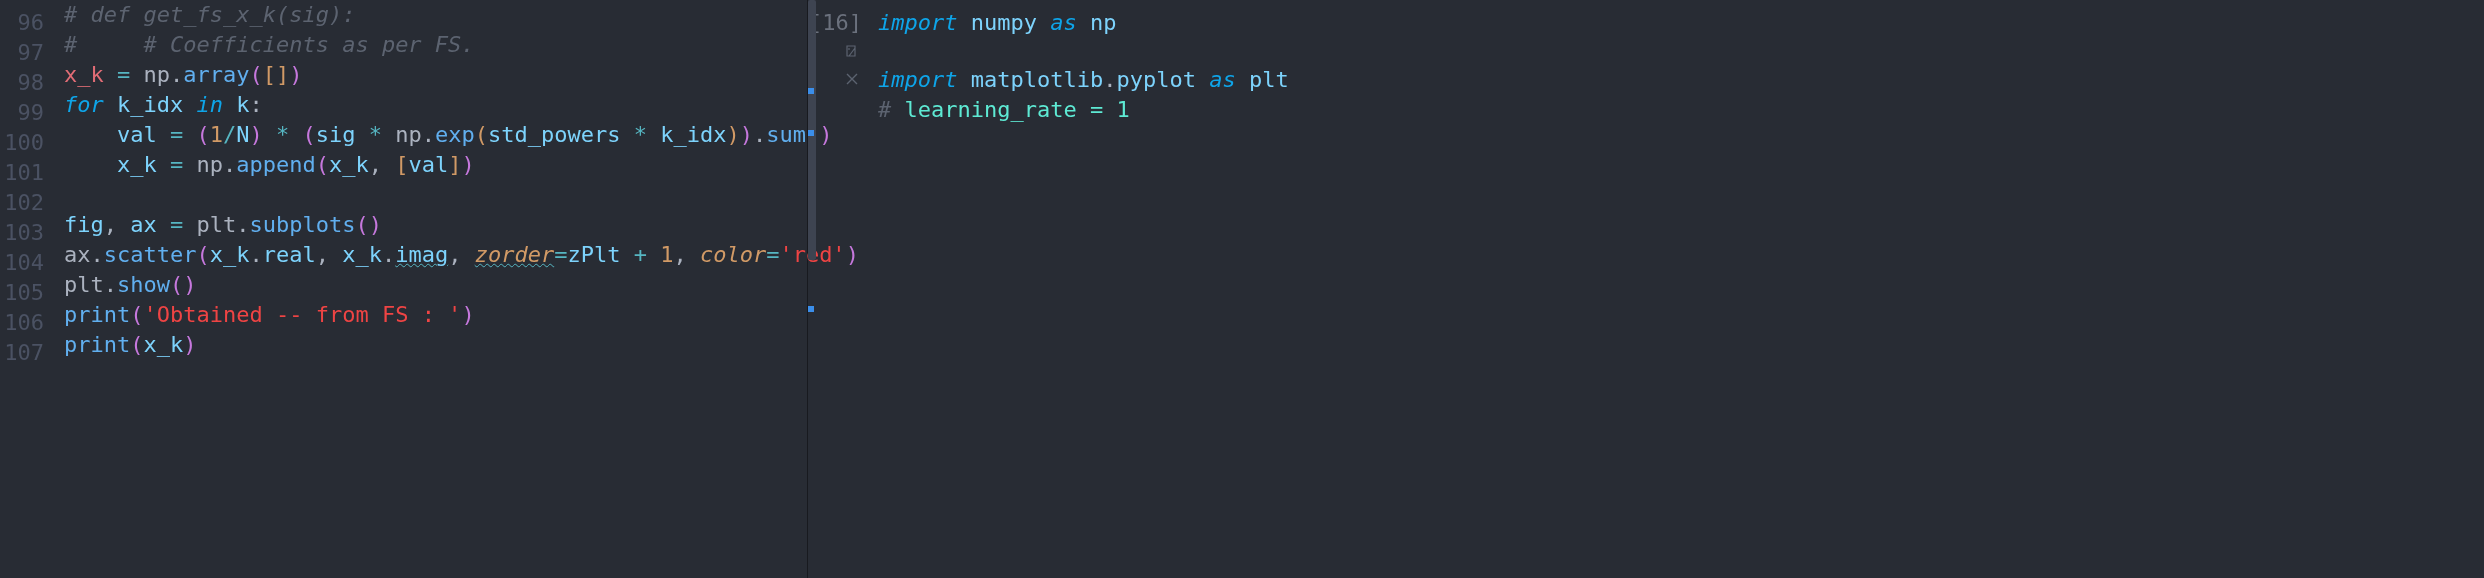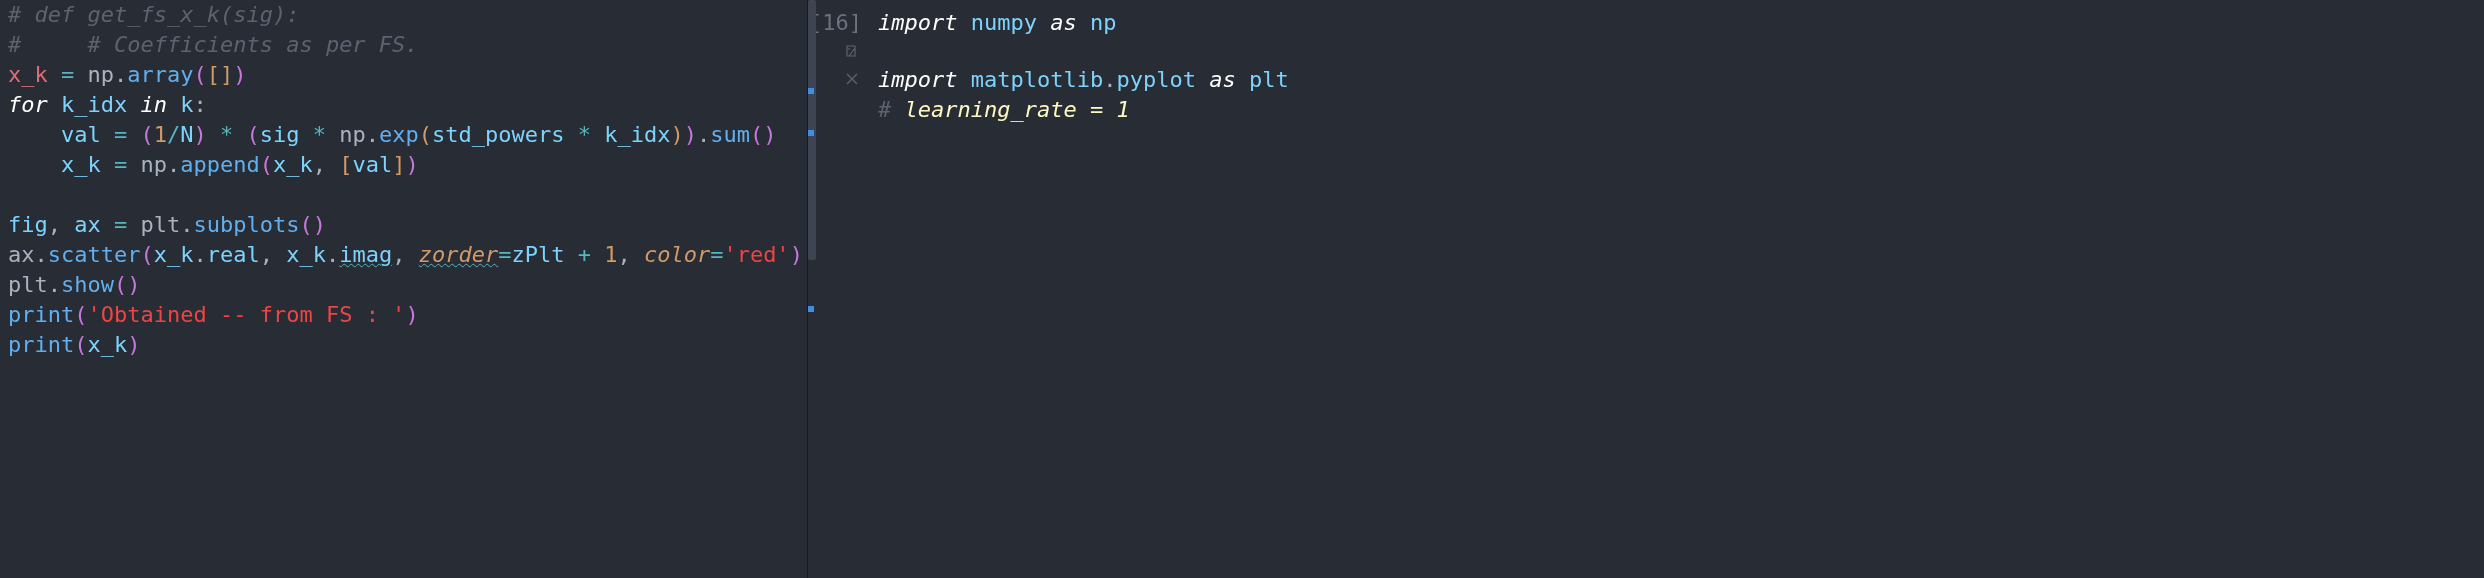--- a/index.html
+++ b/index.html
@@ -47,21 +47,21 @@
     white-space: pre;
   }
   .code .line {
     height: 30px;
   }
   .indent { display:inline-block; }
   .i2 { width: 4ch; }
 
   
   .cm { color: #5c6370; font-style: italic; }       
-  .kw { color: #ffffff; font-style: italic; }       
+  .kw { color: #0ea5e9; font-style: italic; }       
   .op { color: #56b6c2; }                            
   .id { color: #e06c75; }                            
   .idp { color: #7dd3fc; }                           
   .fn { color: #61afef; text-align: right; }                            
   .obj { color: #abb2bf; }                           
   .num { color: #d19a66; }                           
   .str { color: #ef4444; }                           
   .pn { color: #abb2bf; }                            
   .pnB { color: #c678dd; }                           
   .pnY { color: #d19a66; }
@@ -93,21 +93,21 @@
   }
   .right-code {
     padding-top: 8px;
     padding-left: 10px;
     flex:1;
     white-space: pre;
   }
   .right-code .line { height: 30px; }
   .right-code .line.short { height: 27px; }
   .cm2 { color:#5c6370; font-style: italic; }
-  .cm2-hl { color:#fef9c3; font-style: italic; }
+  .cm2-hl { color:#5eead4; }
 
   
   .blue-mark {
     position:absolute;
     left:0;
     width:6px;
     height:6px;
     background:#3b8eea;
   }
   .scroll-thumb {
@@ -117,20 +117,34 @@
     background:#3e4451;
     border-radius:2px;
   }
 
   svg.icon { width:16px; height:16px; }
 </style>
 </head>
 <body>
 
 <div class="pane pane-left">
+  <div class="gutter" id="gutter-left">
+      <div class="ln">96</div>
+      <div class="ln">97</div>
+      <div class="ln">98</div>
+      <div class="ln">99</div>
+      <div class="ln">100</div>
+      <div class="ln">101</div>
+      <div class="ln">102</div>
+      <div class="ln">103</div>
+      <div class="ln">104</div>
+      <div class="ln">105</div>
+      <div class="ln">106</div>
+      <div class="ln">107</div>
+    </div>
   <div class="code" id="code-left"><div class="line"><span class="cm"># def get_fs_x_k(sig):</span></div><div class="line"><span class="cm">#     # Coefficients as per FS.</span></div><div class="line"><span class="id">x_k</span><span class="pn"> </span><span class="op">=</span><span class="pn"> </span><span class="obj">np</span><span class="pn">.</span><span class="fn">array</span><span class="pnB">(</span><span class="pnY">[</span><span class="pnY">]</span><span class="pnB">)</span></div><div class="line"><span class="kw">for</span><span class="pn"> </span><span class="idp">k_idx</span><span class="pn"> </span><span class="kw">in</span><span class="pn"> </span><span class="idp">k</span><span class="pn">:</span></div><div class="line"><span class="indent i2"></span><span class="idp">val</span><span class="pn"> </span><span class="op">=</span><span class="pn"> </span><span class="pnB">(</span><span class="num">1</span><span class="op">/</span><span class="idp">N</span><span class="pnB">)</span><span class="pn"> </span><span class="op">*</span><span class="pn"> </span><span class="pnB">(</span><span class="idp">sig</span><span class="pn"> </span><span class="op">*</span><span class="pn"> </span><span class="obj">np</span><span class="pn">.</span><span class="fn">exp</span><span class="pnY">(</span><span class="idp">std_powers</span><span class="pn"> </span><span class="op">*</span><span class="pn"> </span><span class="idp">k_idx</span><span class="pnY">)</span><span class="pnB">)</span><span class="pn">.</span><span class="fn">sum</span><span class="pnB">(</span><span class="pnB">)</span></div><div class="line"><span class="indent i2"></span><span class="idp">x_k</span><span class="pn"> </span><span class="op">=</span><span class="pn"> </span><span class="obj">np</span><span class="pn">.</span><span class="fn">append</span><span class="pnB">(</span><span class="idp">x_k</span><span class="pn">,</span><span class="pn"> </span><span class="pnY">[</span><span class="idp">val</span><span class="pnY">]</span><span class="pnB">)</span></div><div class="line"></div><div class="line"><span class="idp">fig</span><span class="pn">,</span><span class="pn"> </span><span class="idp">ax</span><span class="pn"> </span><span class="op">=</span><span class="pn"> </span><span class="obj">plt</span><span class="pn">.</span><span class="fn">subplots</span><span class="pnB">(</span><span class="pnB">)</span></div><div class="line"><span class="obj">ax</span><span class="pn">.</span><span class="fn">scatter</span><span class="pnB">(</span><span class="idp">x_k</span><span class="pn">.</span><span class="idp">real</span><span class="pn">,</span><span class="pn"> </span><span class="idp">x_k</span><span class="pn">.</span><span class="idp wavy">imag</span><span class="pn">,</span><span class="pn"> </span><span class="kwarg wavy">zorder</span><span class="op">=</span><span class="idp">zPlt</span><span class="pn"> </span><span class="op">+</span><span class="pn"> </span><span class="num">1</span><span class="pn">,</span><span class="pn"> </span><span class="kwarg">color</span><span class="op">=</span><span class="str">'red'</span><span class="pnB">)</span></div><div class="line"><span class="obj">plt</span><span class="pn">.</span><span class="fn">show</span><span class="pnB">(</span><span class="pnB">)</span></div><div class="line"><span class="fn">print</span><span class="pnB">(</span><span class="str">'Obtained -- from FS : '</span><span class="pnB">)</span></div><div class="line"><span class="fn">print</span><span class="pnB">(</span><span class="idp">x_k</span><span class="pnB">)</span></div></div>
 </div>
 
 <div class="pane pane-right">
   <div class="scroll-thumb"></div>
   <div id="markers">
       <div class="blue-mark" style="top: 88px;"></div>
       <div class="blue-mark" style="top: 130px;"></div>
       <div class="blue-mark" style="top: 306px;"></div>
     </div>

